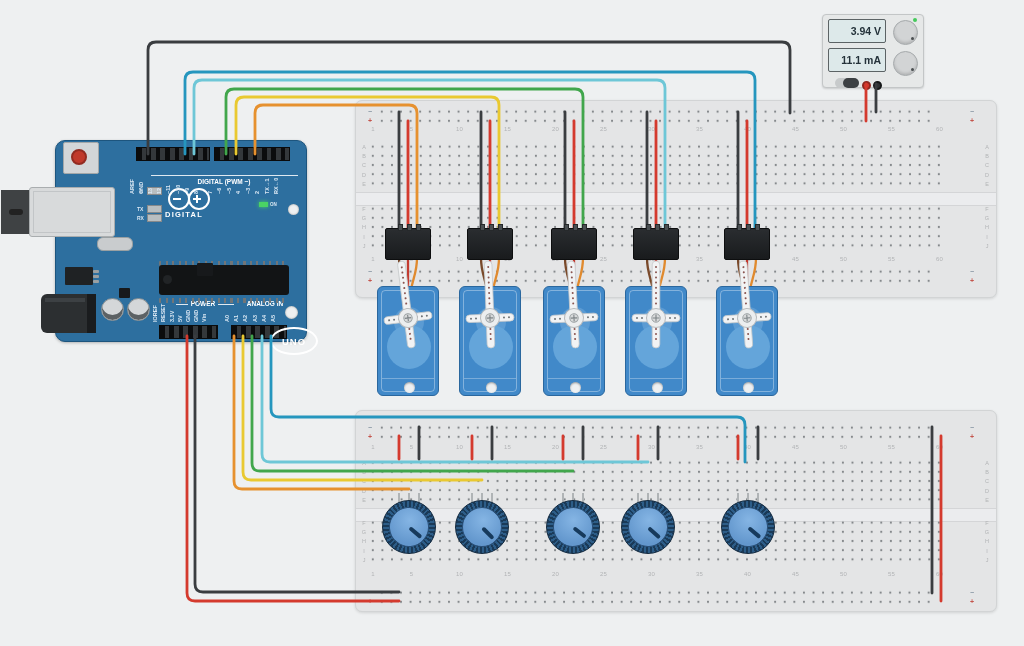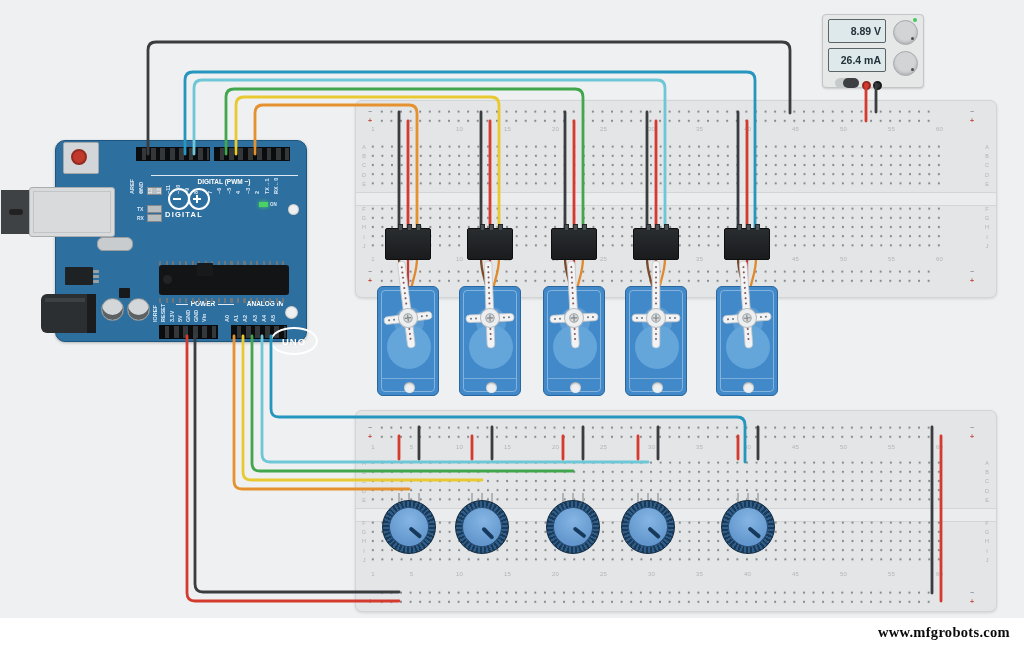--- a/index.html
+++ b/index.html
@@ -76,23 +76,20 @@
   #wires{position:absolute;left:0;top:0;pointer-events:none;}
   .watermark-band{position:absolute;left:0;top:618px;width:1024px;height:28px;background:#ffffff;
       display:flex;align-items:center;justify-content:flex-end;padding-right:14px;box-sizing:border-box;}
   .watermark{font-family:"Liberation Serif",serif;font-size:14.5px;font-weight:600;color:#0a0a0a;letter-spacing:.3px;}
 </style>
 </head>
 <body>
 
 <div id="stage">
 
-  <div class="watermark-band">
-    <span class="watermark">www.mfgrobots.com</span>
-  </div>
 
   <div class="breadboard" id="bb-top" style="top:100px;height:196px">
       <div class="channel" style="top: 91px; height: 12px;"></div>
       <div class="dots" style="top: 6.4px; height: 18.4px; left: 21.2px; width: 560px;"></div>
       <div class="dots" style="top: 166.4px; height: 18.4px; left: 21.2px; width: 560px;"></div>
       <div class="dots" style="top: 41.4px; height: 46px; left: 12.2px; width: 576px;"></div>
       <div class="dots" style="top: 103.4px; height: 46px; left: 12.2px; width: 576px;"></div>
       <span class="num" style="left: 9px; top: 24.5px;">1</span>
       <span class="num" style="left: 47.4px; top: 24.5px;">5</span>
       <span class="num" style="left: 95.4px; top: 24.5px;">10</span>
@@ -206,24 +203,24 @@
       <span class="railsign plus" style="left: 612px; top: 22.2px;">+</span>
       <span class="railsign minus" style="left: 10px; top: 178px;">−</span>
       <span class="railsign plus" style="left: 10px; top: 187.2px;">+</span>
       <span class="railsign minus" style="left: 612px; top: 178px;">−</span>
       <span class="railsign plus" style="left: 612px; top: 187.2px;">+</span>
     </div>
 
   <div class="psu">
     <div class="psu-led"></div>
     <div class="psu-display psu-v">
-      <span>8.89 V</span>
+      <span>3.94 V</span>
     </div>
     <div class="psu-display psu-a">
-      <span>26.4 mA</span>
+      <span>11.1 mA</span>
     </div>
     <div class="psu-knob k1">
         <i></i>
       </div>
     <div class="psu-knob k2">
         <i></i>
       </div>
     <div class="psu-switch"></div>
     <div class="psu-term red"></div>
     <div class="psu-term blk"></div>

